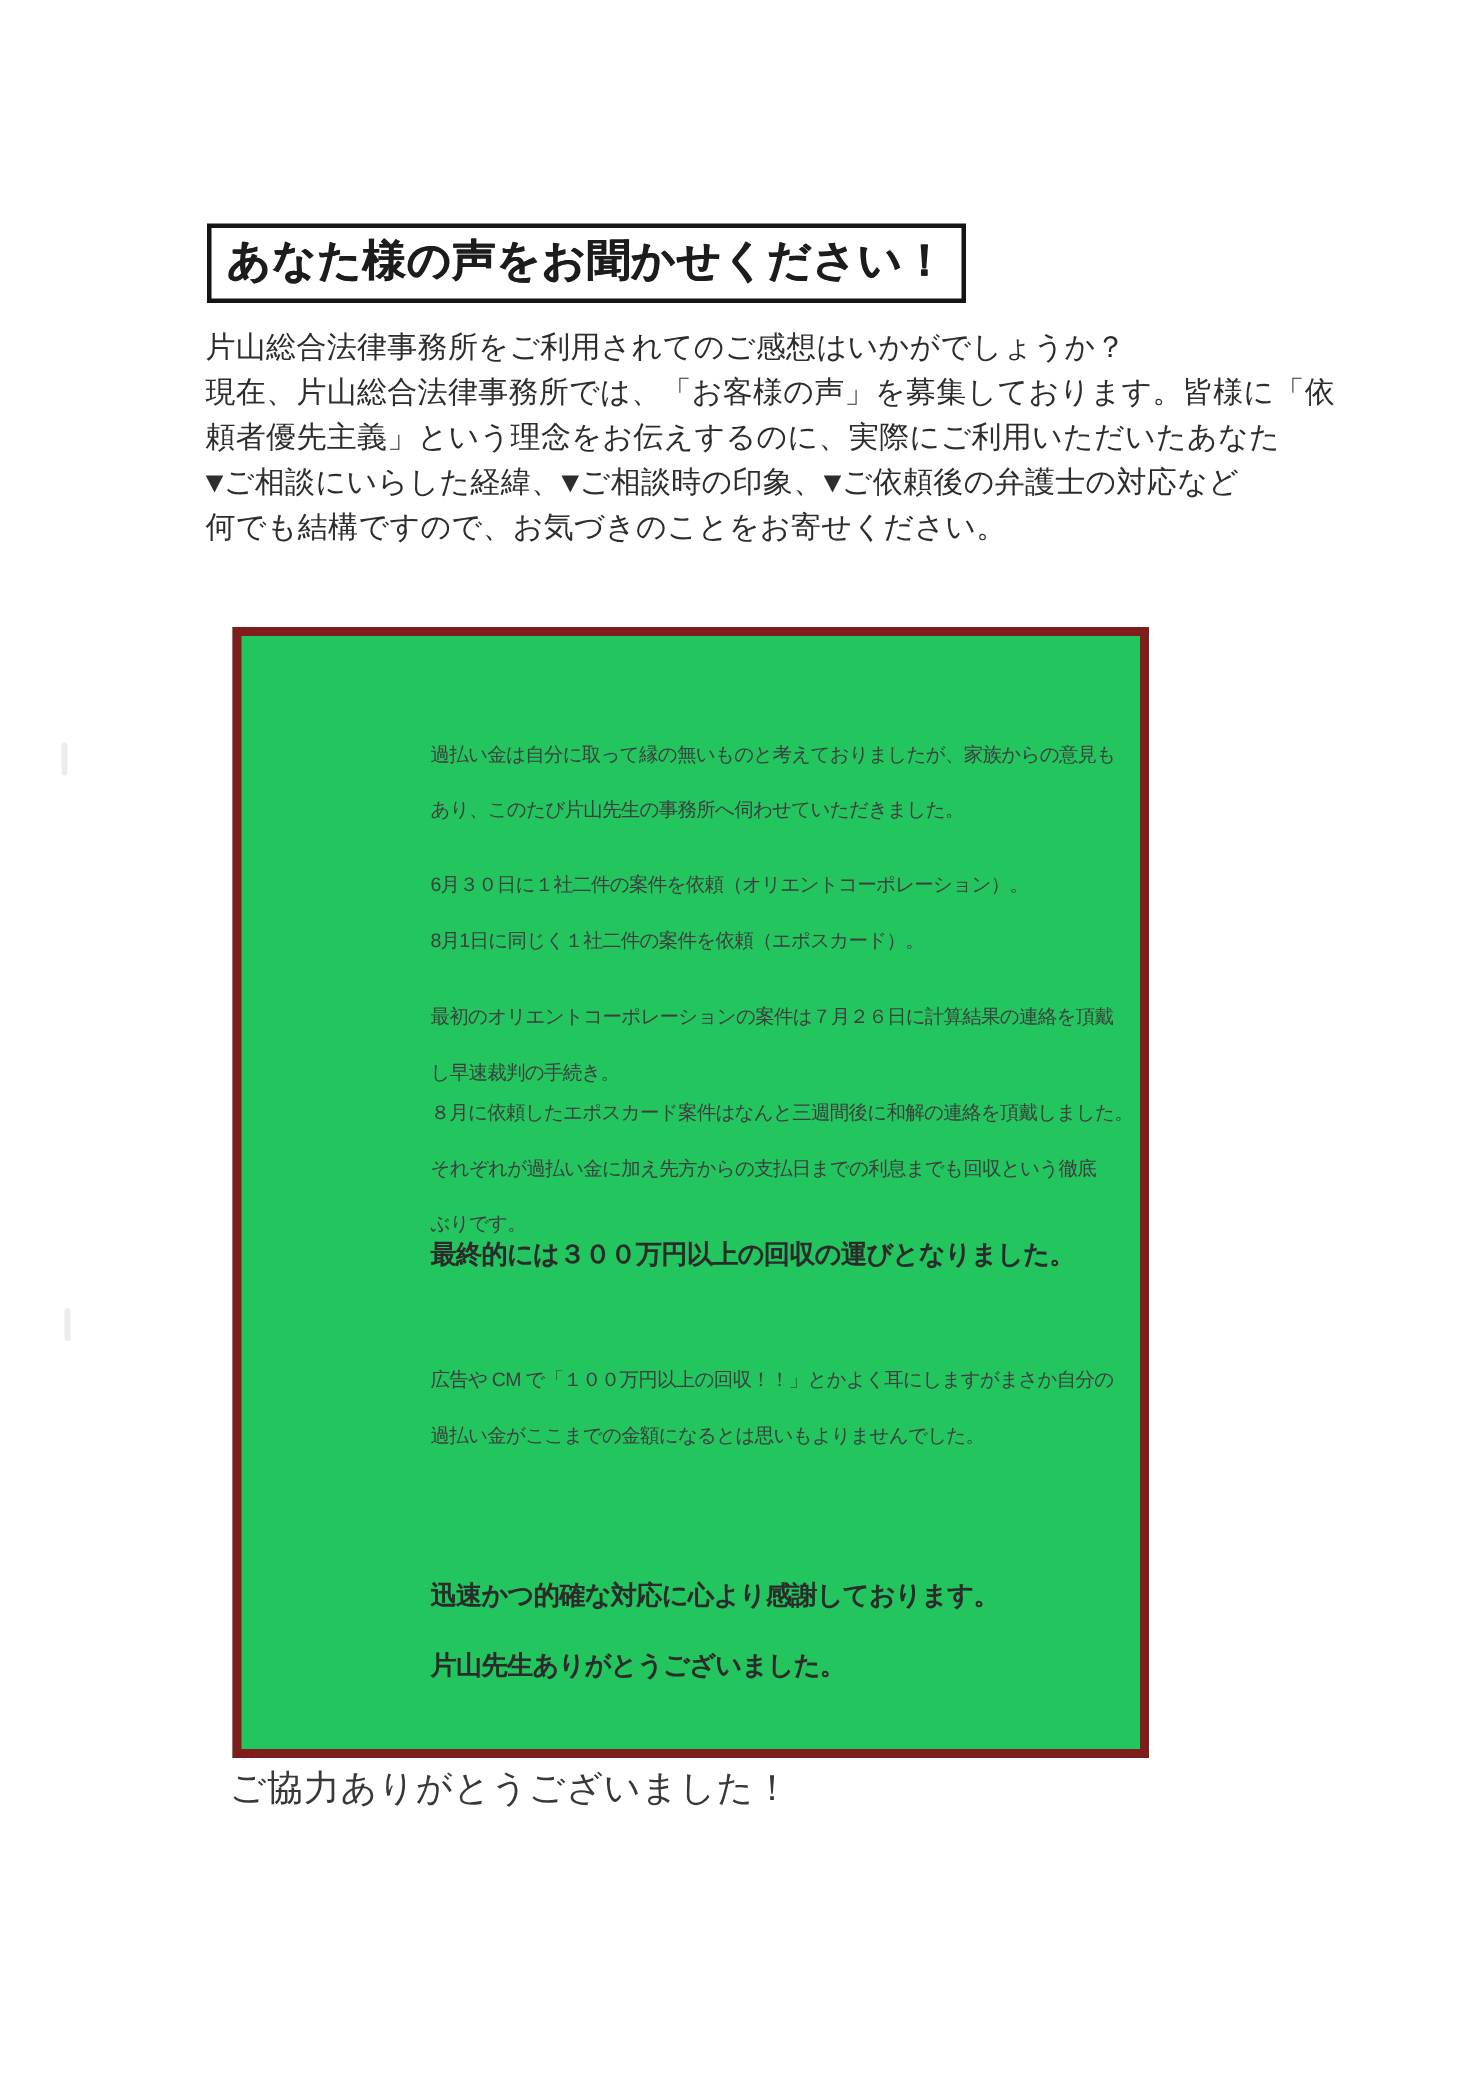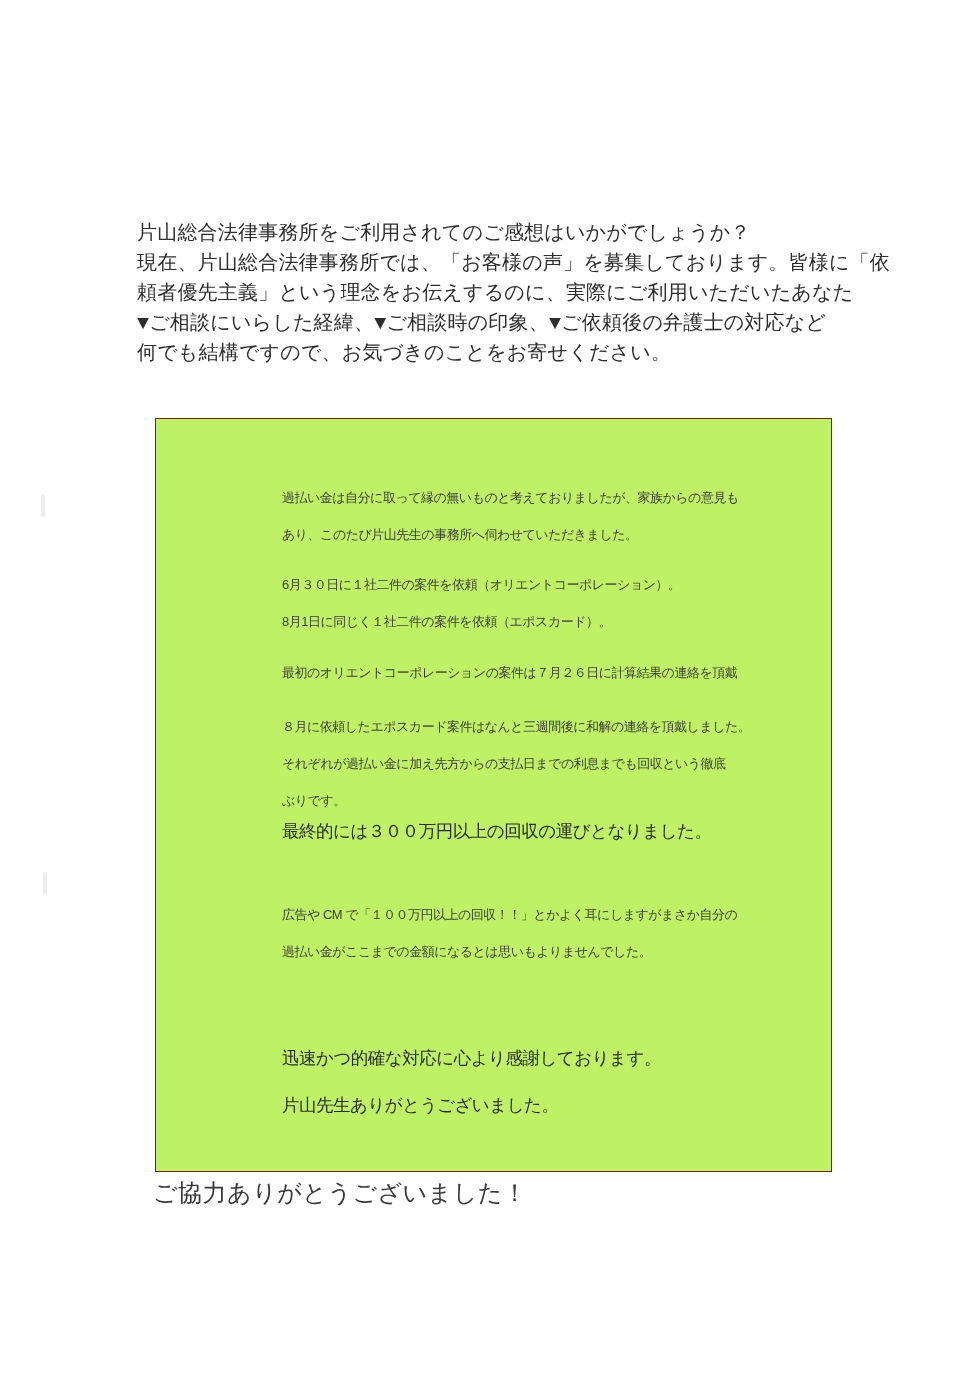--- a/index.html
+++ b/index.html
@@ -42,40 +42,40 @@
     line-height: 30px;
     letter-spacing: 0.2px;
     white-space: nowrap;
     font-family: Liberation Mono, monospace;
   }
   
   .comment-box {
     position: absolute;
     left: 155px;
     top: 418px;
-    width: 677px;
+    width: 611px;
     height: 754px;
-    border: 1px solid #7f1d1d;
-    background: #bef264;
+    border: 6px solid #7f1d1d;
+    background: #22c55e;
     box-sizing: border-box;
   }
   .t-para {
     position: absolute;
     left: 126px;
     color: #3e3e3e;
   }
   .t-para .t-line {
     font-size: 13px;
     line-height: 37px;
     letter-spacing: -0.5px;
     white-space: nowrap;
   }
   .t-para.bold .t-line {
     font-size: 17.5px;
-    font-weight: 400;
+    font-weight: 700;
     letter-spacing: -0.5px;
     color: #2b2b2b;
   }
   
   .closing-note {
     position: absolute;
     left: 138px;
     top: 1178px;
     font-size: 24px;
     line-height: 30px;
@@ -96,20 +96,21 @@
   .scan-artifact.a2 { left: 43px; top: 872px; }
 </style>
 </head>
 <body>
 
 <div class="page">
 
   <div class="scan-artifact a1"></div>
   <div class="scan-artifact a2"></div>
 
+  <div class="title-banner">あなた様の声をお聞かせください！</div>
 
   <div class="intro">
     <div class="line">片山総合法律事務所をご利用されてのご感想はいかがでしょうか？</div>
     <div class="line">現在、片山総合法律事務所では、「お客様の声」を募集しております。皆様に「依</div>
     <div class="line">頼者優先主義」という理念をお伝えするのに、実際にご利用いただいたあなた</div>
     <div class="line">▼ご相談にいらした経緯、▼ご相談時の印象、▼ご依頼後の弁護士の対応など</div>
     <div class="line">何でも結構ですので、お気づきのことをお寄せください。</div>
   </div>
 
   <div class="comment-box">
@@ -119,23 +120,24 @@
       <div class="t-line">あり、このたび片山先生の事務所へ伺わせていただきました。</div>
     </div>
 
     <div class="t-para" style="top:147px;">
       <div class="t-line">6月３０日に１社二件の案件を依頼（オリエントコーポレーション）。</div>
       <div class="t-line">8月1日に同じく１社二件の案件を依頼（エポスカード）。</div>
     </div>
 
     <div class="t-para" style="top:235px;">
       <div class="t-line">最初のオリエントコーポレーションの案件は７月２６日に計算結果の連絡を頂戴</div>
+      <div class="t-line">し早速裁判の手続き。</div>
     </div>
 
-    <div class="t-para" style="top:289px;">
+    <div class="t-para" style="top:299px;">
       <div class="t-line">８月に依頼したエポスカード案件はなんと三週間後に和解の連絡を頂戴しました。</div>
       <div class="t-line">それぞれが過払い金に加え先方からの支払日までの利息までも回収という徹底</div>
       <div class="t-line">ぶりです。</div>
     </div>
 
     <div class="t-para bold" style="top:394px;">
       <div class="t-line">最終的には３００万円以上の回収の運びとなりました。</div>
     </div>
 
     <div class="t-para" style="top:477px;">

